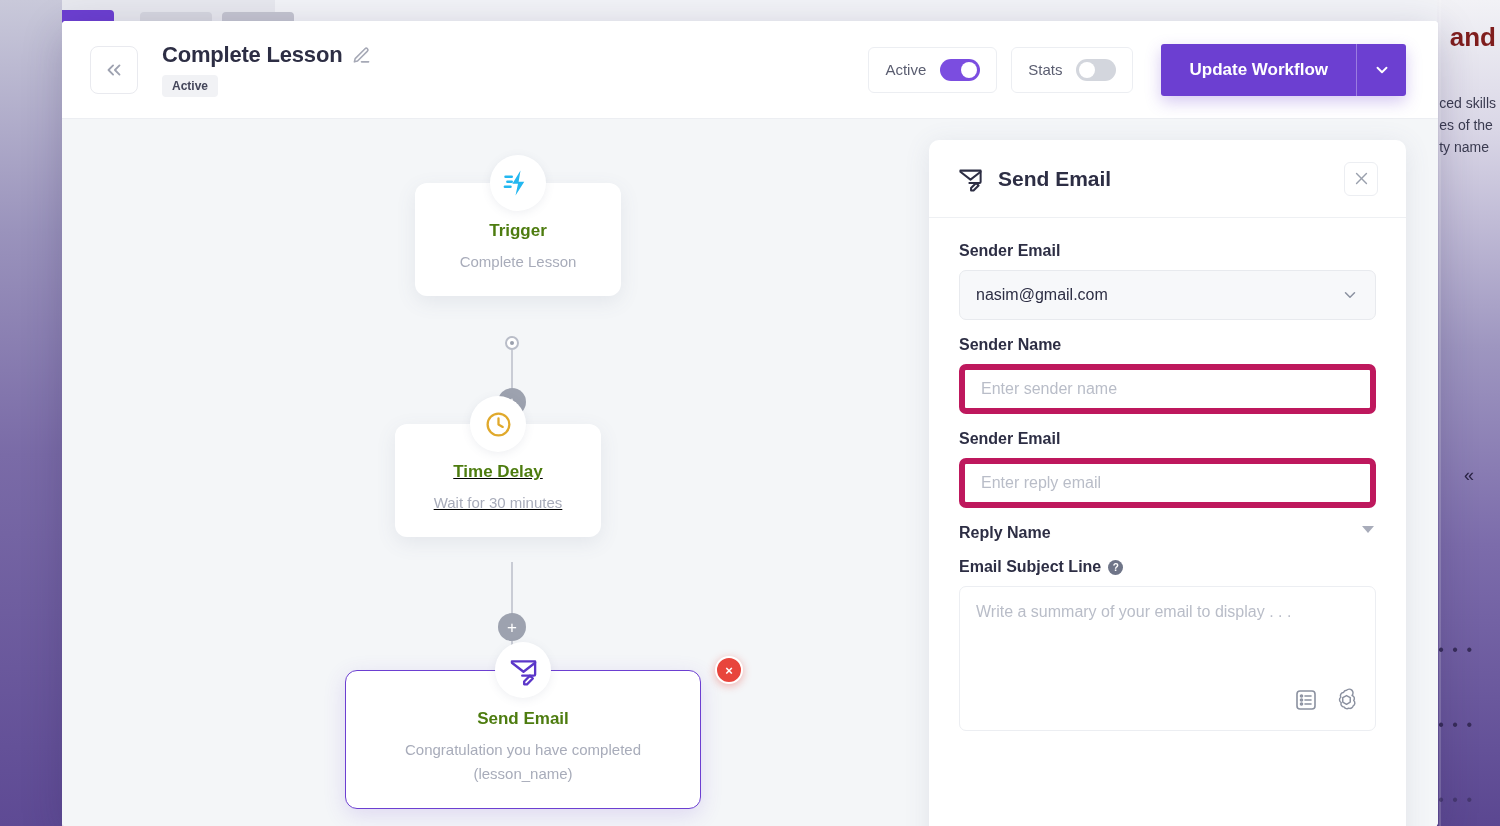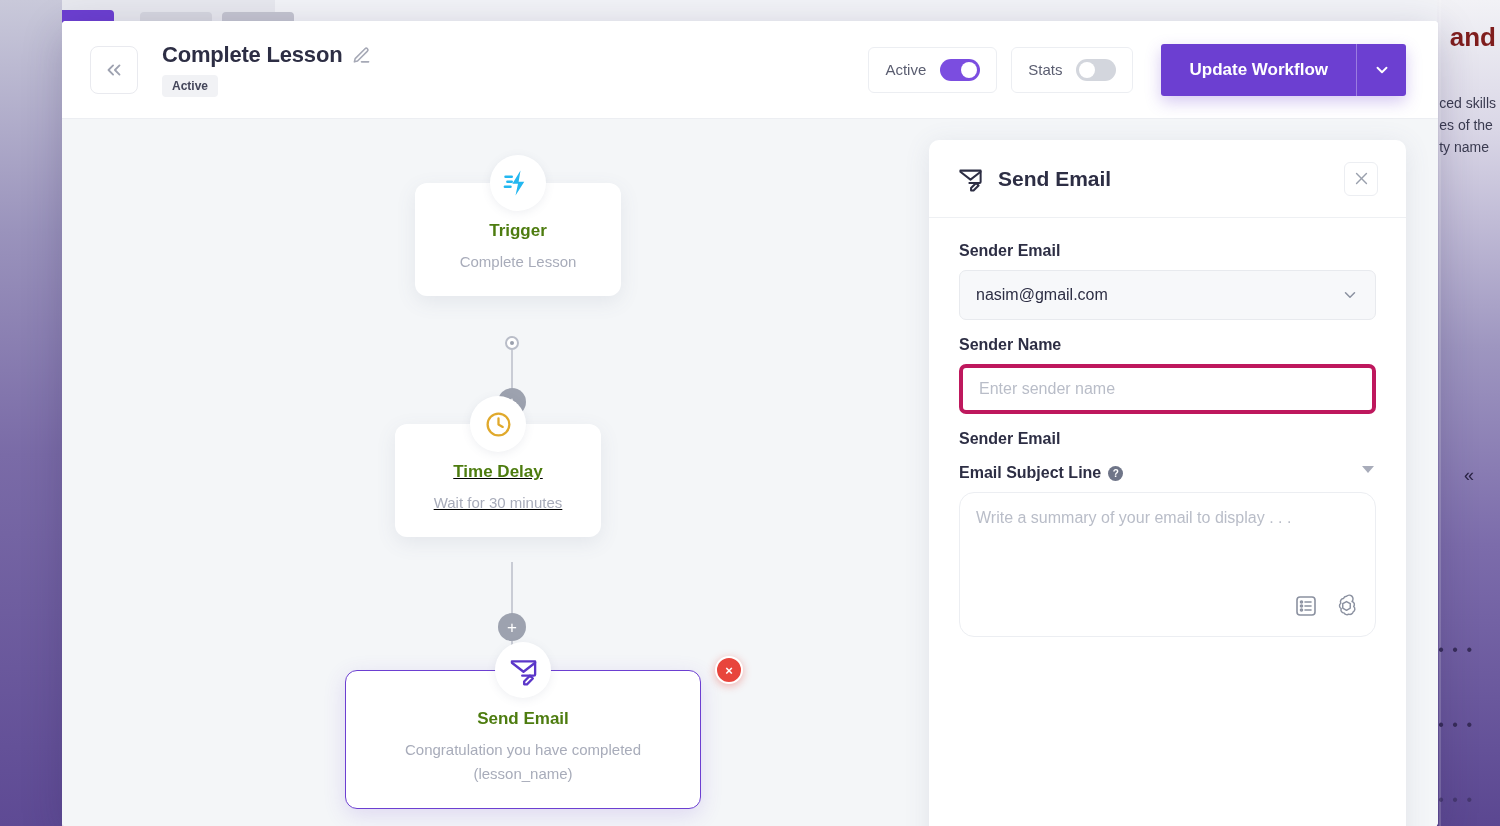--- a/index.html
+++ b/index.html
@@ -180,32 +180,32 @@
     width: 15px; height: 15px; border-radius: 50%; background: #6f7588; color: #fff;
     font-size: 10px; font-weight: 700; display: inline-flex;
     align-items: center; justify-content: center;
   }
   .select-box {
     height: 50px; border: 1px solid #e8eaee; border-radius: 7px; background: #f7f8fa;
     display: flex; align-items: center; padding: 0 16px; font-size: 16px; color: #2d2e44;
   }
   .select-caret { margin-left: auto; color: #8b91a0; display: flex; }
   .text-input {
-    height: 50px; width: 100%; border: 4px solid #be185d; border-radius: 7px;
+    height: 50px; width: 100%; border: 6px solid #be185d; border-radius: 7px;
     background: #fff; padding: 0 16px; font-size: 16px; color: #2d2e44;
     font-family: "Liberation Sans", sans-serif;
   }
   .text-input::placeholder { color: #b9bdc8; }
   .label-caret {
     position: absolute; right: 2px; top: 2px; width: 0; height: 0;
     border-left: 6px solid transparent; border-right: 6px solid transparent;
     border-top: 7px solid #a8acba;
   }
   .textarea-wrap {
-    border: 1px solid #eceef2; border-radius: 15px; height: 145px;
+    border: 1px solid #eceef2; border-radius: 7px; height: 145px;
     position: relative; padding: 16px;
   }
   .ta-placeholder { font-size: 16px; color: #b9bdc8; }
   .ta-tools {
     position: absolute; right: 16px; bottom: 14px; display: flex;
     align-items: center; gap: 16px; color: #8b91a0;
   }
 </style>
 </head>
 <body>
@@ -375,23 +375,25 @@
           </div>
         </div>
 
         <div class="field">
           <div class="field-label">Sender Name</div>
           <input class="text-input" type="text" placeholder="Enter sender name" style="">
         </div>
 
         <div class="field">
           <div class="field-label">Sender Email</div>
+          <input class="text-input" type="text" placeholder="Enter reply email" style="">
         </div>
 
         <div class="field">
+          <div class="field-label">Reply Name</div>
           <span class="label-caret"></span>
         </div>
 
         <div class="field">
           <div class="field-label">
             <span>Email Subject Line</span>
             <span class="help-dot">?</span>
           </div>
           <div class="textarea-wrap">
             <div class="ta-placeholder">Write a summary of your email to display . . .</div>

